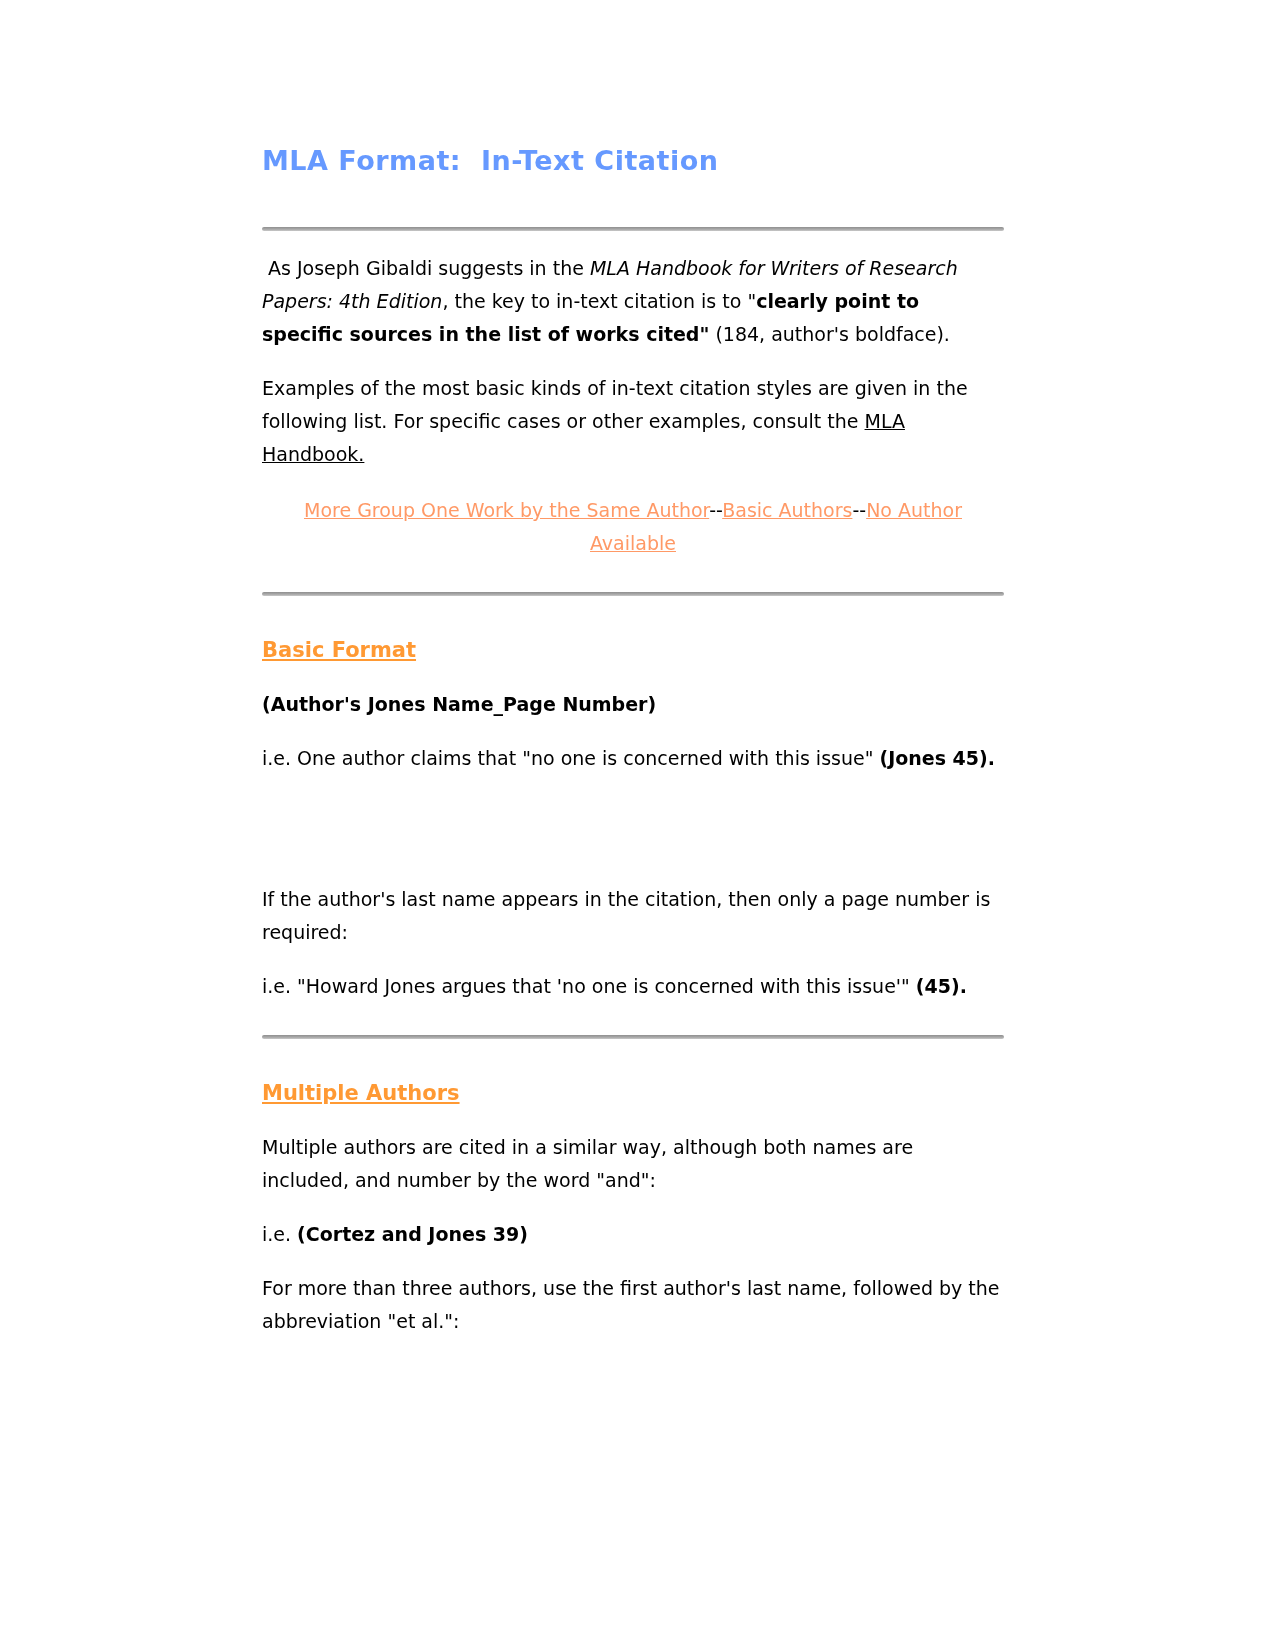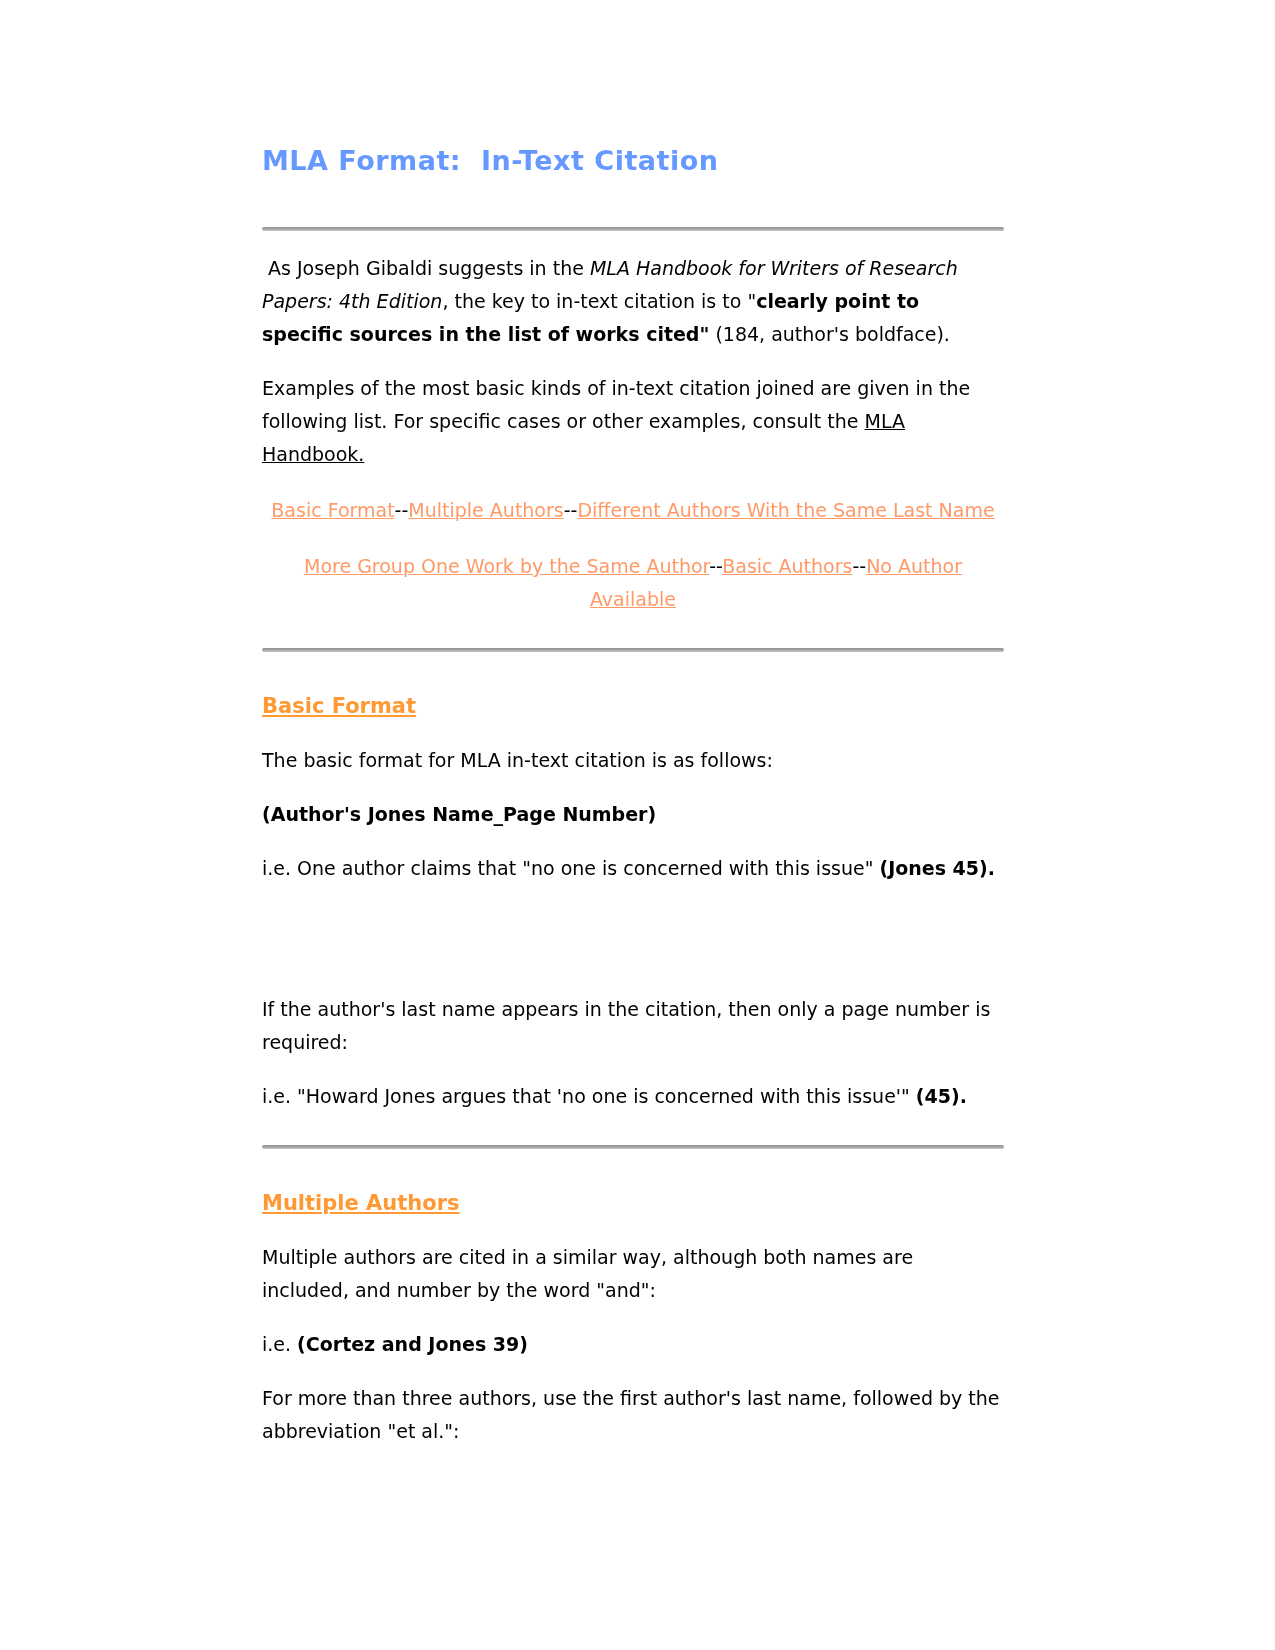--- a/index.html
+++ b/index.html
@@ -64,32 +64,30 @@
 <body>
 
 <div class="page">
 
   <h1 class="title">MLA Format:  In-Text Citation</h1>
 
   <hr class="rule hr-1">
 
   <p><span class="pre"> As Joseph Gibaldi suggests in the </span><span class="italic">MLA Handbook for Writers of Research Papers: 4th Edition</span><span>, the key to in-text citation is to "</span><span class="bold">clearly point to specific sources in the list of works cited"</span><span> (184, author's boldface).</span></p>
 
-  <p><span>Examples of the most basic kinds of in-text citation joined are given in the following list. For specific cases or other examples, consult the </span><span class="uline">MLA Handbook.</span></p>
+  <p><span>Examples of the most basic kinds of in-text citation styles are given in the following list. For specific cases or other examples, consult the </span><span class="uline">MLA Handbook.</span></p>
 
-  <p class="nav-row"><a class="doc-link">Basic Format</a><span class="nav-sep">--</span><a class="doc-link">Multiple Authors</a><span class="nav-sep">--</span><a class="doc-link">Different Authors With the Same Last Name</a></p>
 
   <p class="nav-row"><a class="doc-link">More Group One Work by the Same Author</a><span class="nav-sep">--</span><a class="doc-link">Basic Authors</a><span class="nav-sep">--</span><a class="doc-link">No Author Available</a></p>
 
 
   <hr class="rule hr-2">
 
   <h2 class="section-heading">Basic Format</h2>
 
-  <p>The basic format for MLA in-text citation is as follows:</p>
 
   <p class="bold">(Author's Jones Name_Page Number)</p>
 
   <p><span>i.e. One author claims that "no one is concerned with this issue" </span><span class="bold">(Jones 45).</span></p>
 
   <p class="gap-top">If the author's last name appears in the citation, then only a page number is required:</p>
 
   <p><span>i.e. "Howard Jones argues that 'no one is concerned with this issue'" </span><span class="bold">(45).</span></p>
 
   <hr class="rule hr-3">

